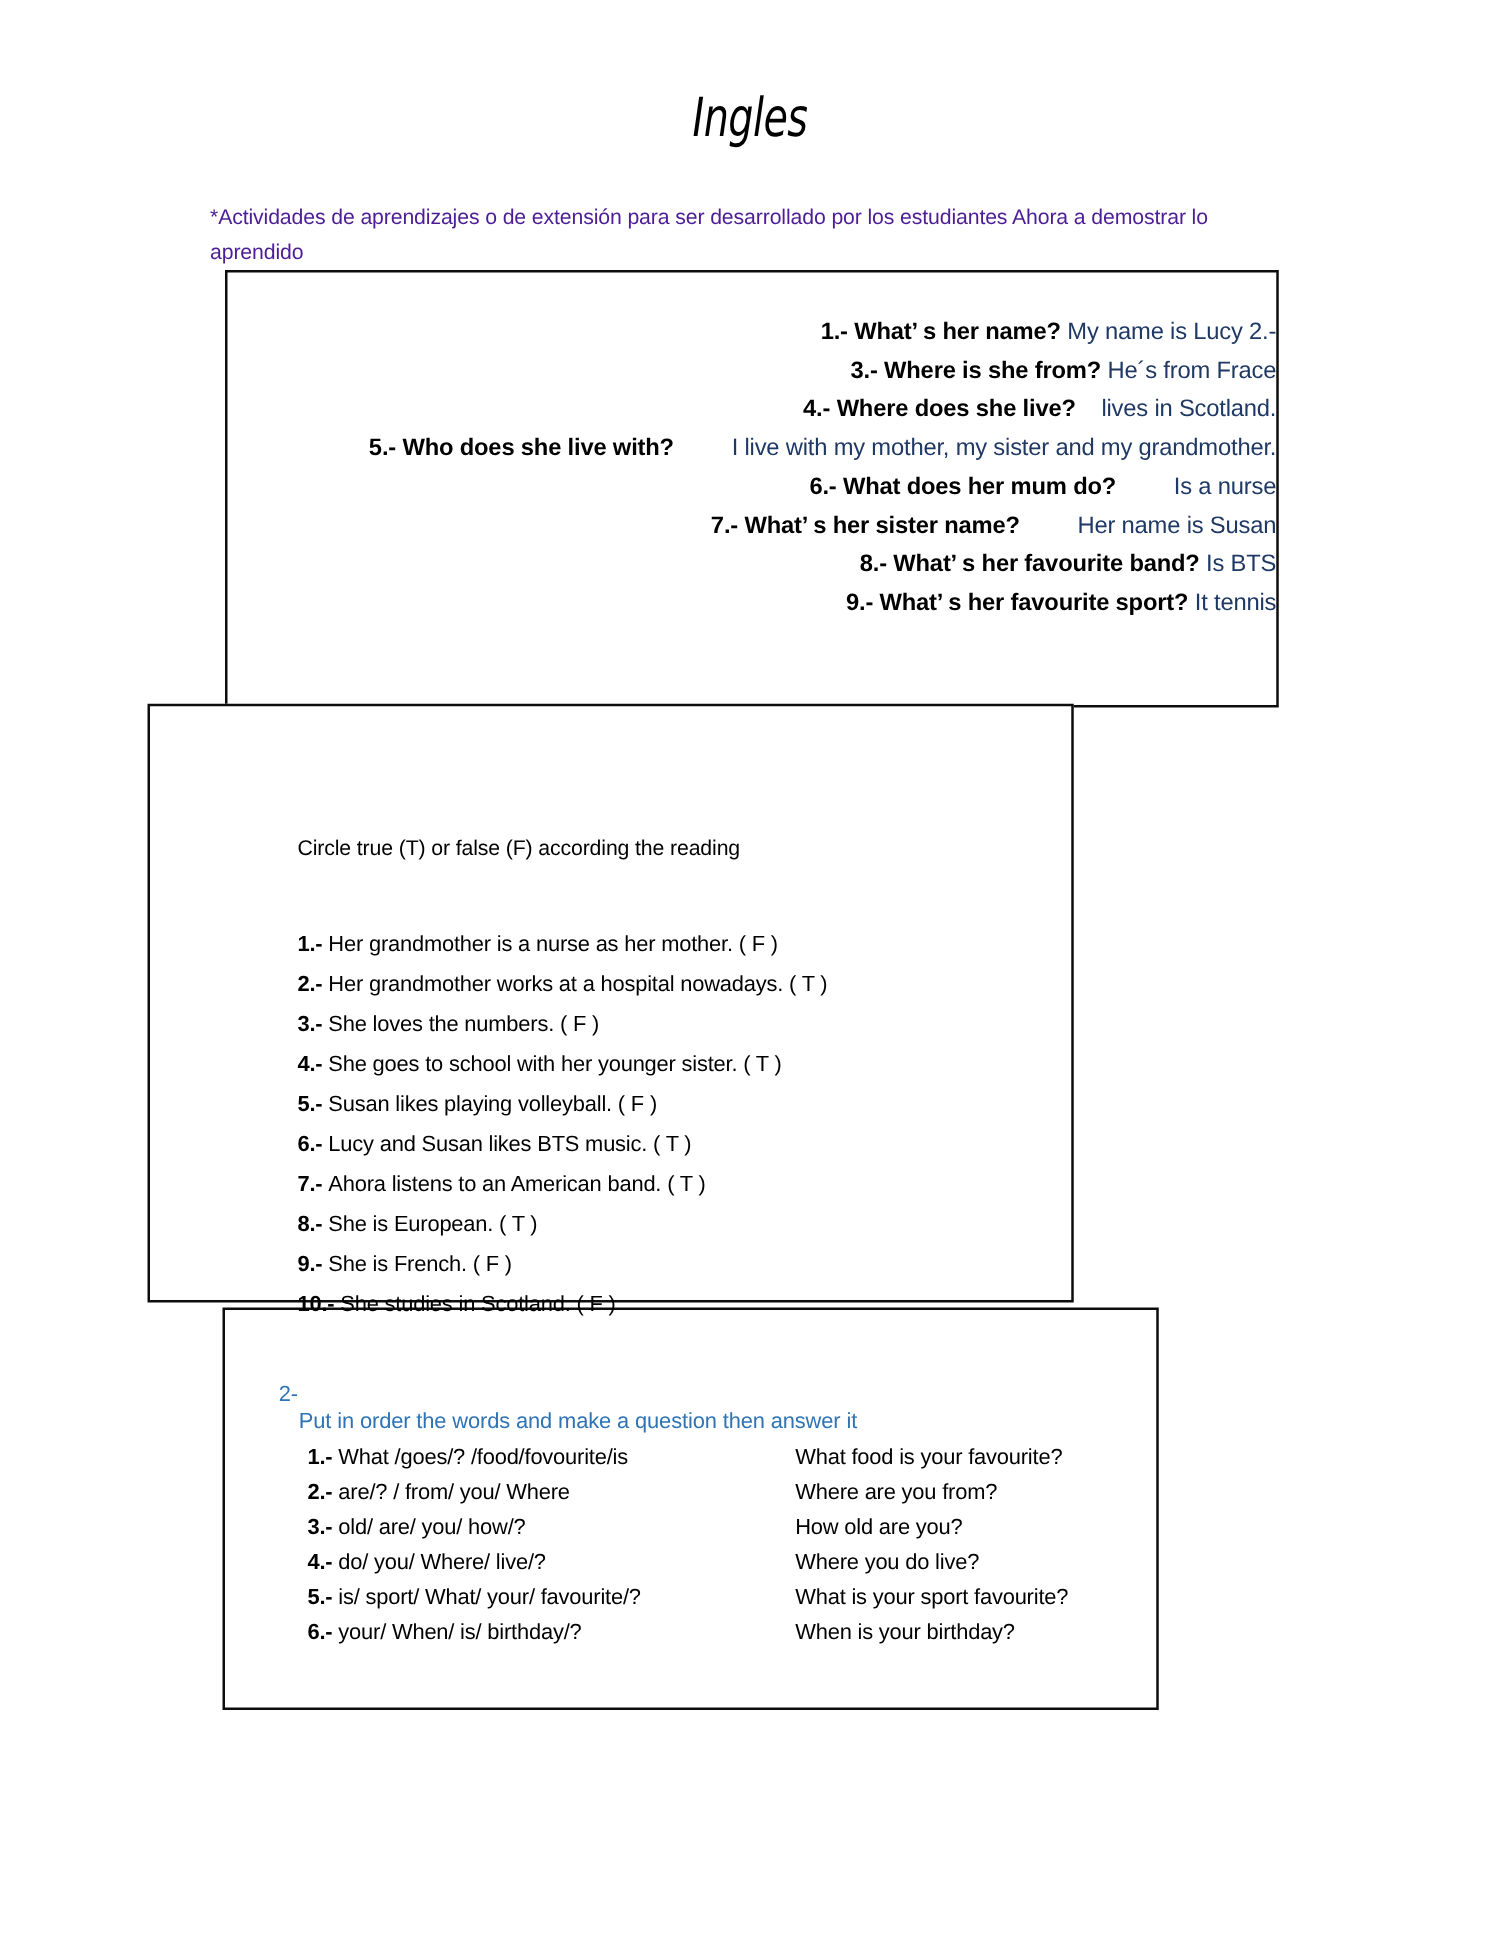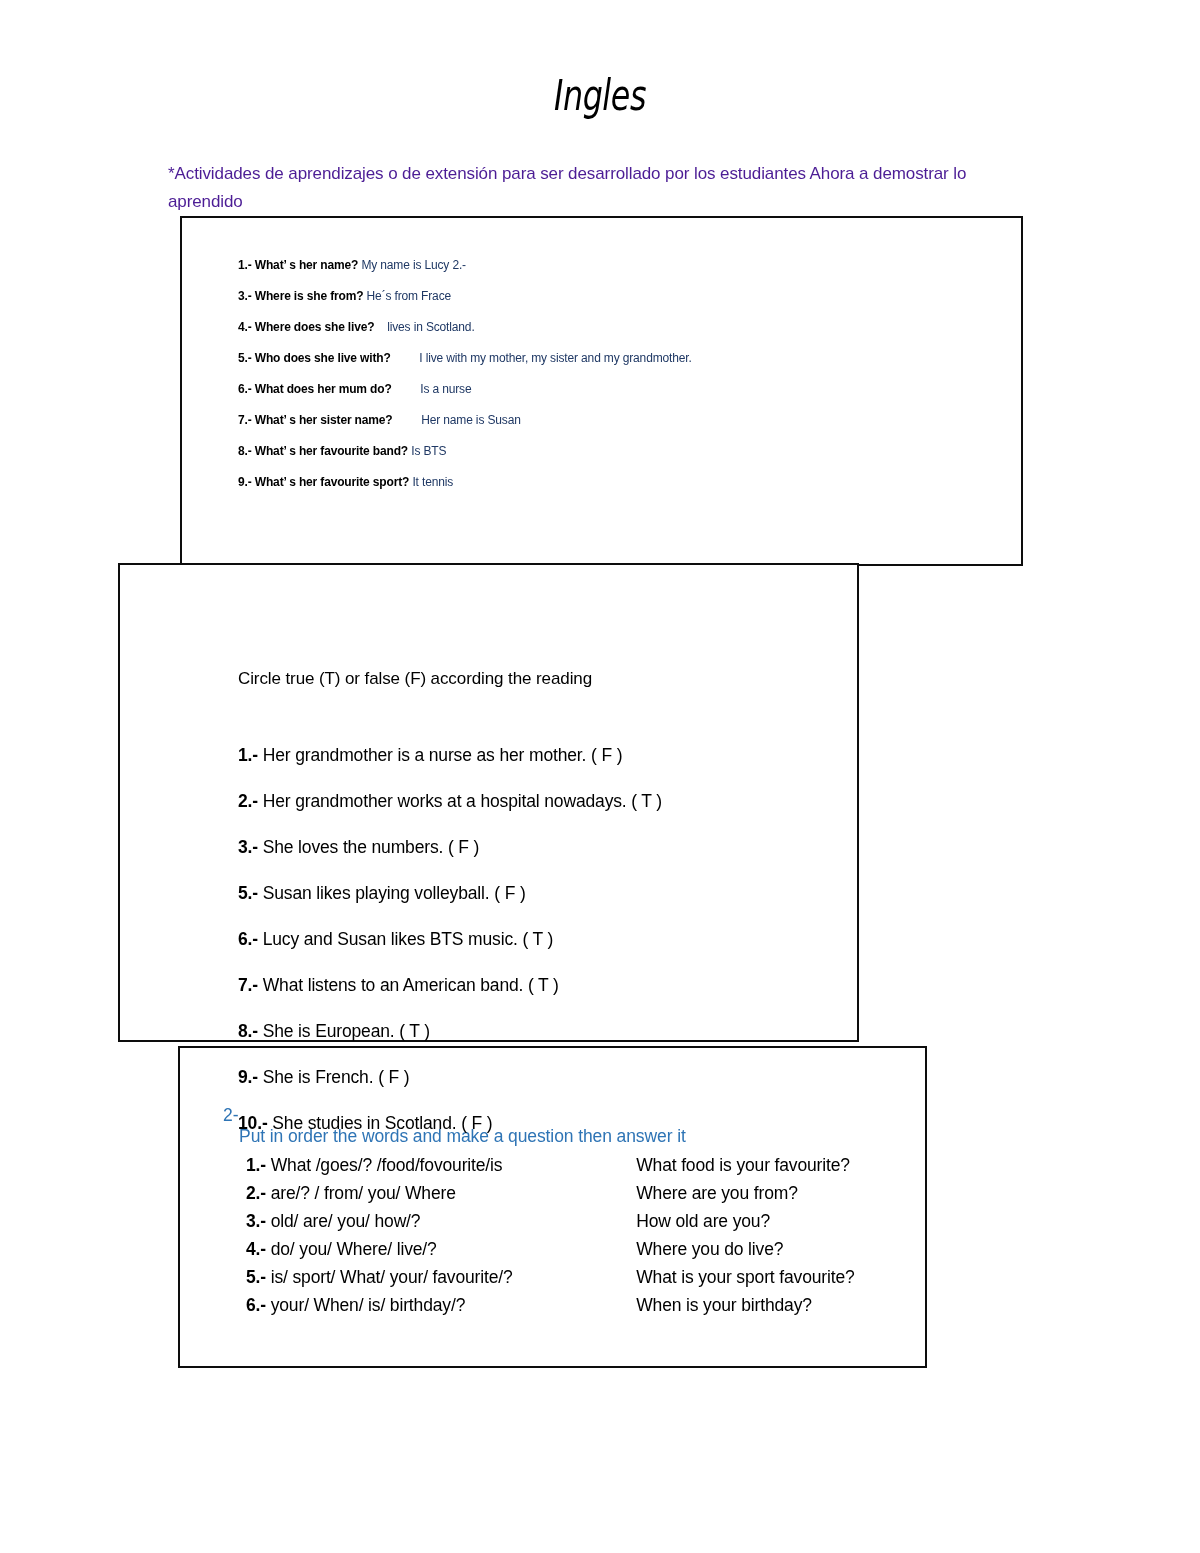--- a/index.html
+++ b/index.html
@@ -61,24 +61,25 @@
     width: 843px;
     height: 350px;
     z-index: 1;
     background: #ffffff;
   }
   #box-reading .inner {
     padding-left: 56px;
     padding-top: 32px;
   }
   .qa-line {
-    font-size: 12px;
+    font-size: 19px;
     line-height: 31px;
     white-space: pre;
     letter-spacing: -0.15px;
+    text-align: right;
   }
   .qa-q { color: #000000; font-weight: 700; }
   .qa-a { color: #1F3864; font-weight: 400; }
 
   
   #box-truefalse {
     left: 118px;
     top: 563px;
     width: 741px;
     height: 479px;
@@ -96,21 +97,20 @@
     color: #000000;
     letter-spacing: -0.1px;
     margin-bottom: 46px;
   }
   .tf-line {
     font-size: 17.5px;
     line-height: 32px;
     color: #000000;
     letter-spacing: -0.15px;
     white-space: pre;
-    margin-top: 14px;
   }
   .tf-num { font-weight: 700; }
 
   
   #box-order {
     left: 178px;
     top: 1046px;
     width: 749px;
     height: 322px;
     z-index: 1;
@@ -177,23 +177,24 @@
     </div>
 </div>
 
 <div class="box" id="box-truefalse">
   <div class="inner">
     <div id="tf-heading">Circle true (T) or false (F) according the reading</div>
     <div id="tf-list">
         <div class="tf-line"><span class="tf-num">1.- </span><span>Her grandmother is a nurse as her mother. </span><span>( F )</span></div>
         <div class="tf-line"><span class="tf-num">2.- </span><span>Her grandmother works at a hospital nowadays. </span><span>( T )</span></div>
         <div class="tf-line"><span class="tf-num">3.- </span><span>She loves the numbers. </span><span>( F )</span></div>
+        <div class="tf-line"><span class="tf-num">4.- </span><span>She goes to school with her younger sister. </span><span>( T )</span></div>
         <div class="tf-line"><span class="tf-num">5.- </span><span>Susan likes playing volleyball. </span><span>( F )</span></div>
         <div class="tf-line"><span class="tf-num">6.- </span><span>Lucy and Susan likes BTS music. </span><span>( T )</span></div>
-        <div class="tf-line"><span class="tf-num">7.- </span><span>What listens to an American band. </span><span>( T )</span></div>
+        <div class="tf-line"><span class="tf-num">7.- </span><span>Ahora listens to an American band. </span><span>( T )</span></div>
         <div class="tf-line"><span class="tf-num">8.- </span><span>She is European. </span><span>( T )</span></div>
         <div class="tf-line"><span class="tf-num">9.- </span><span>She is French. </span><span>( F )</span></div>
         <div class="tf-line"><span class="tf-num">10.- </span><span>She studies in Scotland. </span><span>( F )</span></div>
       </div>
   </div>
 </div>
 
 <div class="box" id="box-order">
   <div id="order-heading">
     <span class="num">2-</span>

